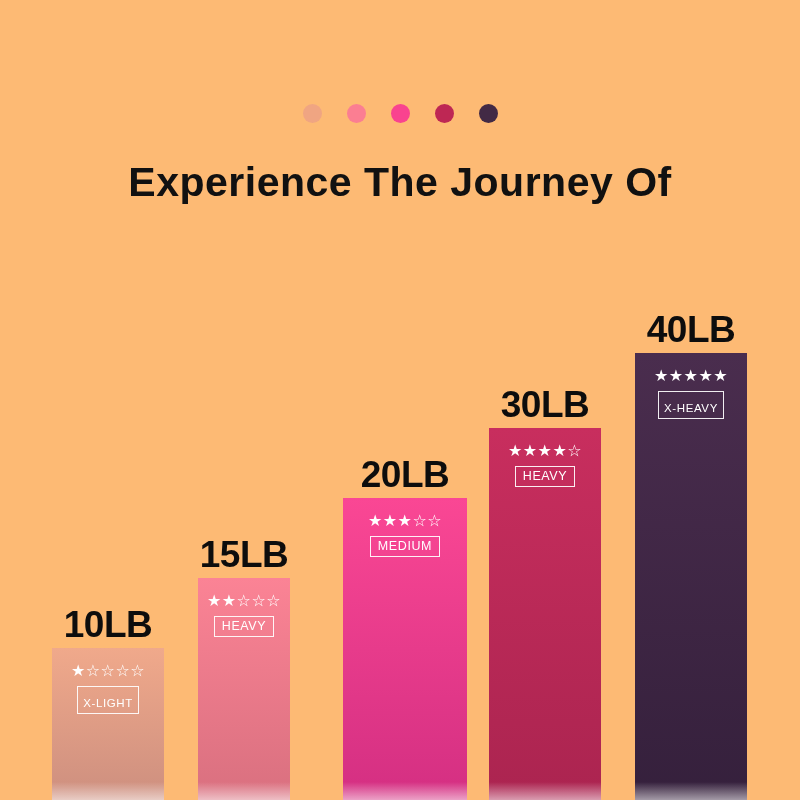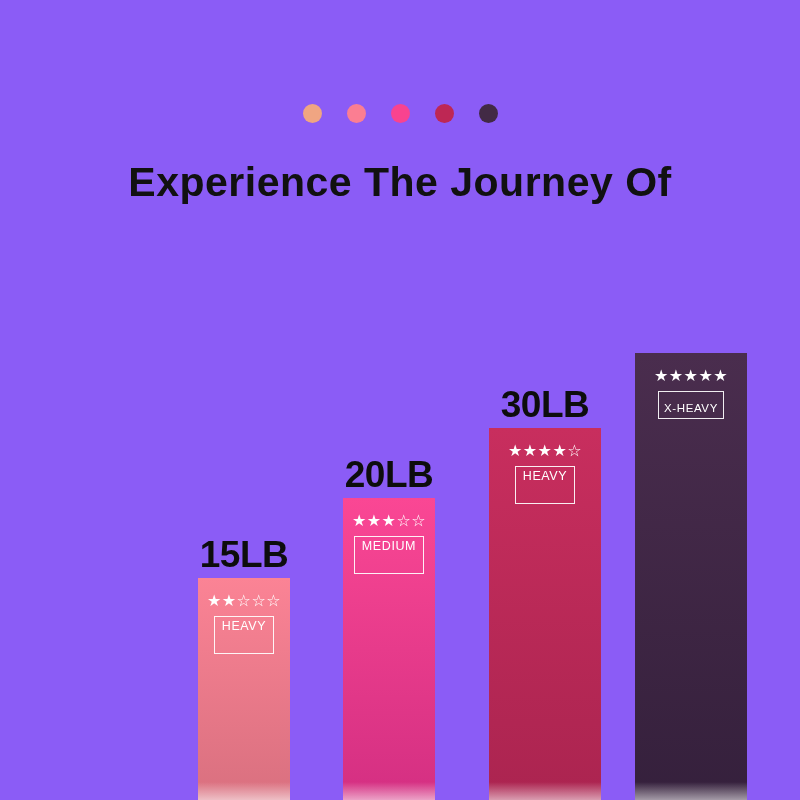--- a/index.html
+++ b/index.html
@@ -5,21 +5,21 @@
   * { margin:0; padding:0; box-sizing:border-box; }
   html, body {
     width:800px; height:800px;
     background:#ffffff;
     font-family:"Liberation Sans", sans-serif;
     overflow:hidden;
   }
   #page {
     position:relative;
     width:800px; height:800px;
-    background:#8b5cf6;
+    background:#fdba74;
   }
 
   
   .dot-row {
     position:absolute;
     top:104px; left:0; right:0;
     display:flex;
     justify-content:center;
     align-items:center;
     gap:25px;
@@ -95,21 +95,21 @@
     color:#ffffff;
     font-size:16px;
     letter-spacing:0.5px;
     line-height:1.1;
     white-space:nowrap;
     font-family:"DejaVu Sans", sans-serif;
   }
   .tier {
     display:inline-block;
     margin-top:6px;
-    padding:2px 7px 20px 7px;
+    padding:2px 7px 3px 7px;
     border:1.6px solid rgba(255,255,255,0.92);
     color:#ffffff;
     font-size:12.5px;
     letter-spacing:0.6px;
     line-height:1.15;
     white-space:nowrap;
   }
   .tier.small { font-size:11.5px; padding:10px 5px 3px 5px; }
 </style>
 </head>
@@ -123,38 +123,45 @@
       <span class="dot" style="background: rgb(249, 67, 143);"></span>
       <span class="dot" style="background: rgb(190, 39, 84);"></span>
       <span class="dot" style="background: rgb(66, 42, 69);"></span>
     </div>
 
   <div class="heading">
     <span class="line">Experience The Journey Of</span>
   </div>
 
   <div class="chart" id="chart">
+      <div class="bar-group" style="left: 52px; width: 112px; height: 152px;">
+        <div class="weight-label">10LB</div>
+        <div class="bar" style="background: linear-gradient(rgb(240, 169, 139) 0%, rgb(205, 143, 127) 100%);">
+          <div class="badge-block"><div class="stars">★☆☆☆☆</div><div class="tier small">X-LIGHT</div></div>
+        </div>
+      </div>
       <div class="bar-group" style="left: 198px; width: 92px; height: 222px; border-radius: 21px;">
         <div class="weight-label">15LB</div>
         <div class="bar" style="background: linear-gradient(rgb(251, 131, 149) 0%, rgb(217, 112, 127) 100%);">
           <div class="badge-block"><div class="stars">★★☆☆☆</div><div class="tier">HEAVY</div></div>
         </div>
       </div>
-      <div class="bar-group" style="left: 343px; width: 92px; height: 302px;">
+      <div class="bar-group" style="left: 343px; width: 124px; height: 302px;">
         <div class="weight-label">20LB</div>
         <div class="bar" style="background: linear-gradient(rgb(250, 71, 148) 0%, rgb(212, 47, 130) 100%);">
           <div class="badge-block"><div class="stars">★★★☆☆</div><div class="tier">MEDIUM</div></div>
         </div>
       </div>
       <div class="bar-group" style="left: 489px; width: 112px; height: 372px; margin-top: 8px;">
         <div class="weight-label">30LB</div>
         <div class="bar" style="background: linear-gradient(rgb(200, 46, 94) 0%, rgb(171, 36, 80) 100%);">
           <div class="badge-block"><div class="stars">★★★★☆</div><div class="tier">HEAVY</div></div>
         </div>
       </div>
       <div class="bar-group" style="left: 635px; width: 112px; height: 447px;">
+        <div class="weight-label">40LB</div>
         <div class="bar" style="background: linear-gradient(rgb(74, 45, 78) 0%, rgb(53, 32, 60) 100%);">
           <div class="badge-block"><div class="stars">★★★★★</div><div class="tier small">X-HEAVY</div></div>
         </div>
       </div>
     </div>
 
 </div>
 
 </body></html>

